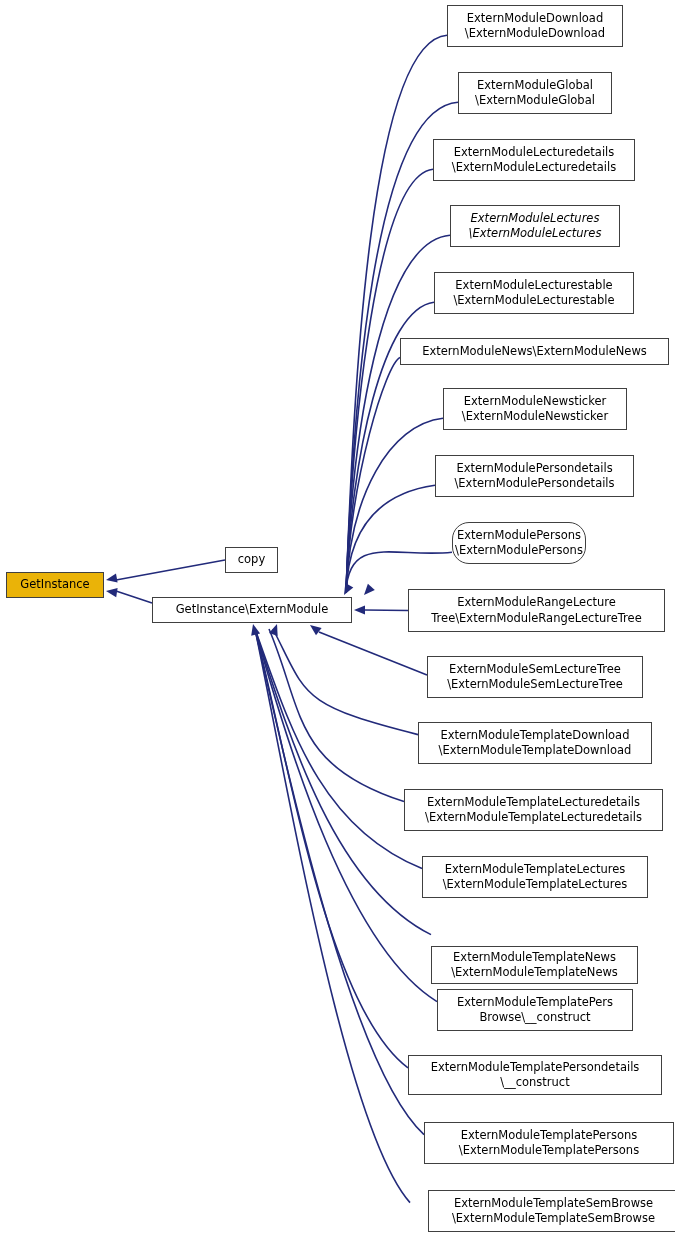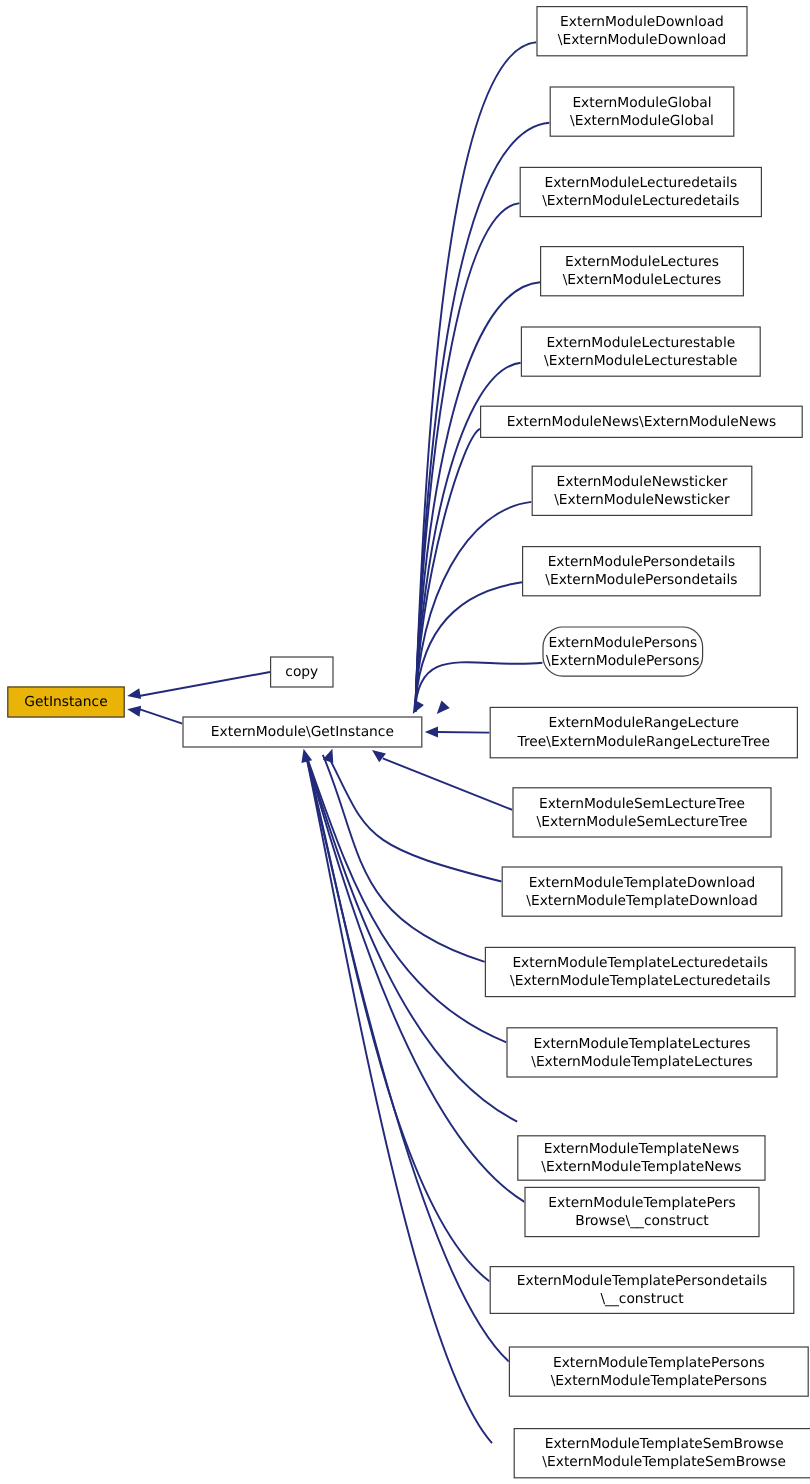--- a/index.html
+++ b/index.html
@@ -42,28 +42,28 @@
       <path d="M437,1001.6 C349,947.6 289,751 255,629" stroke="#222a7a" stroke-width="1.6" fill="none"></path>
       <path d="M408,1067.9 C328,1007.9000000000001 289,765 255,629" stroke="#222a7a" stroke-width="1.6" fill="none"></path>
       <path d="M424,1134.6 C352,1068.6 289,779 255,629" stroke="#222a7a" stroke-width="1.6" fill="none"></path>
       <path d="M410,1202.6 C346,1130.6 289,793 255,629" stroke="#222a7a" stroke-width="1.6" fill="none"></path>
       <polygon points="253.0 624.0 260.1 633.6 251.2 635.8" fill="#222a7a"></polygon>
       <polygon points="277.0 624.0 277.7 635.9 269.0 632.9" fill="#222a7a"></polygon>
     </svg>
   <div id="nodes">
       <div class="node root" style="left: 6px; top: 572px; width: 98px; height: 26px;">GetInstance</div>
       <div class="node" style="left: 225px; top: 547px; width: 53px; height: 26px;">copy</div>
-      <div class="node" style="left: 152px; top: 597px; width: 200px; height: 26px;">ExternModule\GetInstance</div>
+      <div class="node" style="left: 152px; top: 597px; width: 200px; height: 26px;">GetInstance\ExternModule</div>
       <div class="node" style="left: 447px; top: 5px; width: 176px; height: 42px;">ExternModuleDownload
 \ExternModuleDownload</div>
       <div class="node" style="left: 458px; top: 72px; width: 154px; height: 42px;">ExternModuleGlobal
 \ExternModuleGlobal</div>
       <div class="node" style="left: 433px; top: 139px; width: 202px; height: 42px;">ExternModuleLecturedetails
 \ExternModuleLecturedetails</div>
-      <div class="node" style="left: 450px; top: 205px; width: 170px; height: 42px;">ExternModuleLectures
+      <div class="node" style="left: 450px; top: 205px; width: 170px; height: 42px; font-style: italic;">ExternModuleLectures
 \ExternModuleLectures</div>
       <div class="node" style="left: 434px; top: 272px; width: 200px; height: 42px;">ExternModuleLecturestable
 \ExternModuleLecturestable</div>
       <div class="node" style="left: 400px; top: 338px; width: 269px; height: 27px;">ExternModuleNews\ExternModuleNews</div>
       <div class="node" style="left: 443px; top: 388px; width: 184px; height: 42px;">ExternModuleNewsticker
 \ExternModuleNewsticker</div>
       <div class="node" style="left: 435px; top: 455px; width: 199px; height: 42px;">ExternModulePersondetails
 \ExternModulePersondetails</div>
       <div class="node" style="left: 452px; top: 522px; width: 134px; height: 42px; border-radius: 17px;">ExternModulePersons
 \ExternModulePersons</div>

